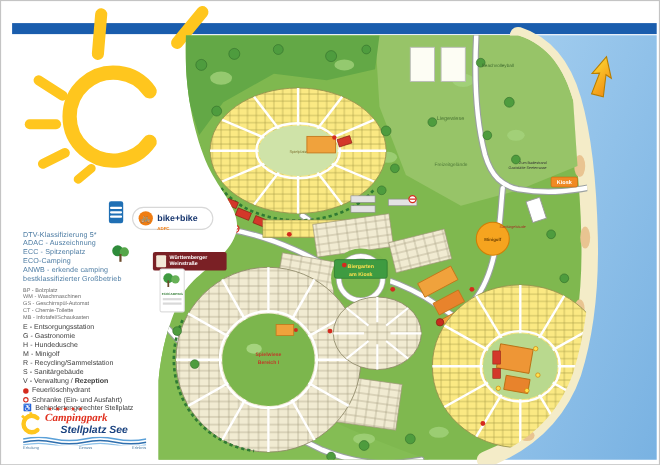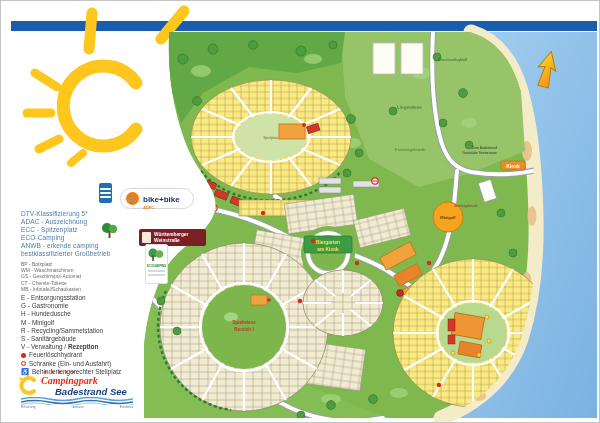--- a/index.html
+++ b/index.html
@@ -445,21 +445,21 @@
   </div>
 
   <div class="brand">
     <svg width="22" height="22" viewBox="0 0 22 22" style="position:absolute;left:0;top:6px;">
       <path d="M17,6 A7.5,7.5 0 1 0 17,17" fill="none" stroke="#ffc61e" stroke-width="4" stroke-linecap="round"></path>
       <line x1="11" y1="0.8" x2="11" y2="4" stroke="#ffc61e" stroke-width="2.4"></line>
       <line x1="3" y1="4" x2="5.5" y2="6.5" stroke="#ffc61e" stroke-width="2.4"></line>
     </svg>
     <div class="stars">★★★★★</div>
     <div class="script">Campingpark</div>
-    <div class="name">Badestrand See</div>
+    <div class="name">Stellplatz See</div>
     <svg width="112" height="8" viewBox="0 0 112 8" style="position:absolute;left:4px;top:29px;">
       <path d="M0,2 Q14,-1 28,2 T56,2 T84,2 T112,2" fill="none" stroke="#5aa0d8" stroke-width="1.4"></path>
       <path d="M0,5 Q14,2 28,5 T56,5 T84,5 T112,5" fill="none" stroke="#2f6fae" stroke-width="1.4"></path>
       <path d="M0,7.5 Q14,4.5 28,7.5 T56,7.5 T84,7.5 T112,7.5" fill="none" stroke="#8cc0e8" stroke-width="1.2"></path>
     </svg>
     <div class="tag">
       <span>Erholung</span>
       <span>Genuss</span>
       <span>Erlebnis</span>
     </div>

